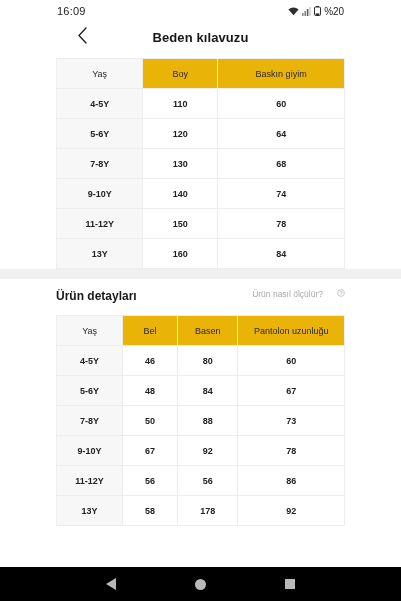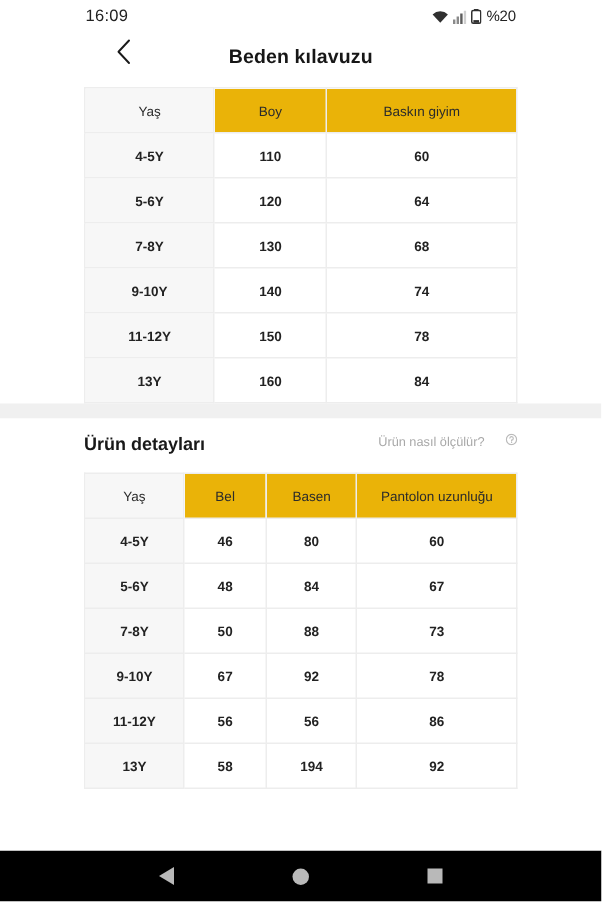--- a/index.html
+++ b/index.html
@@ -372,21 +372,21 @@
             </tr>
             <tr>
               <td>11-12Y</td>
               <td>56</td>
               <td>56</td>
               <td>86</td>
             </tr>
             <tr>
               <td>13Y</td>
               <td>58</td>
-              <td>194</td>
+              <td>178</td>
               <td>92</td>
             </tr>
           </tbody>
         </table>
       </div>
 
     </div>
 
   </div>
 

